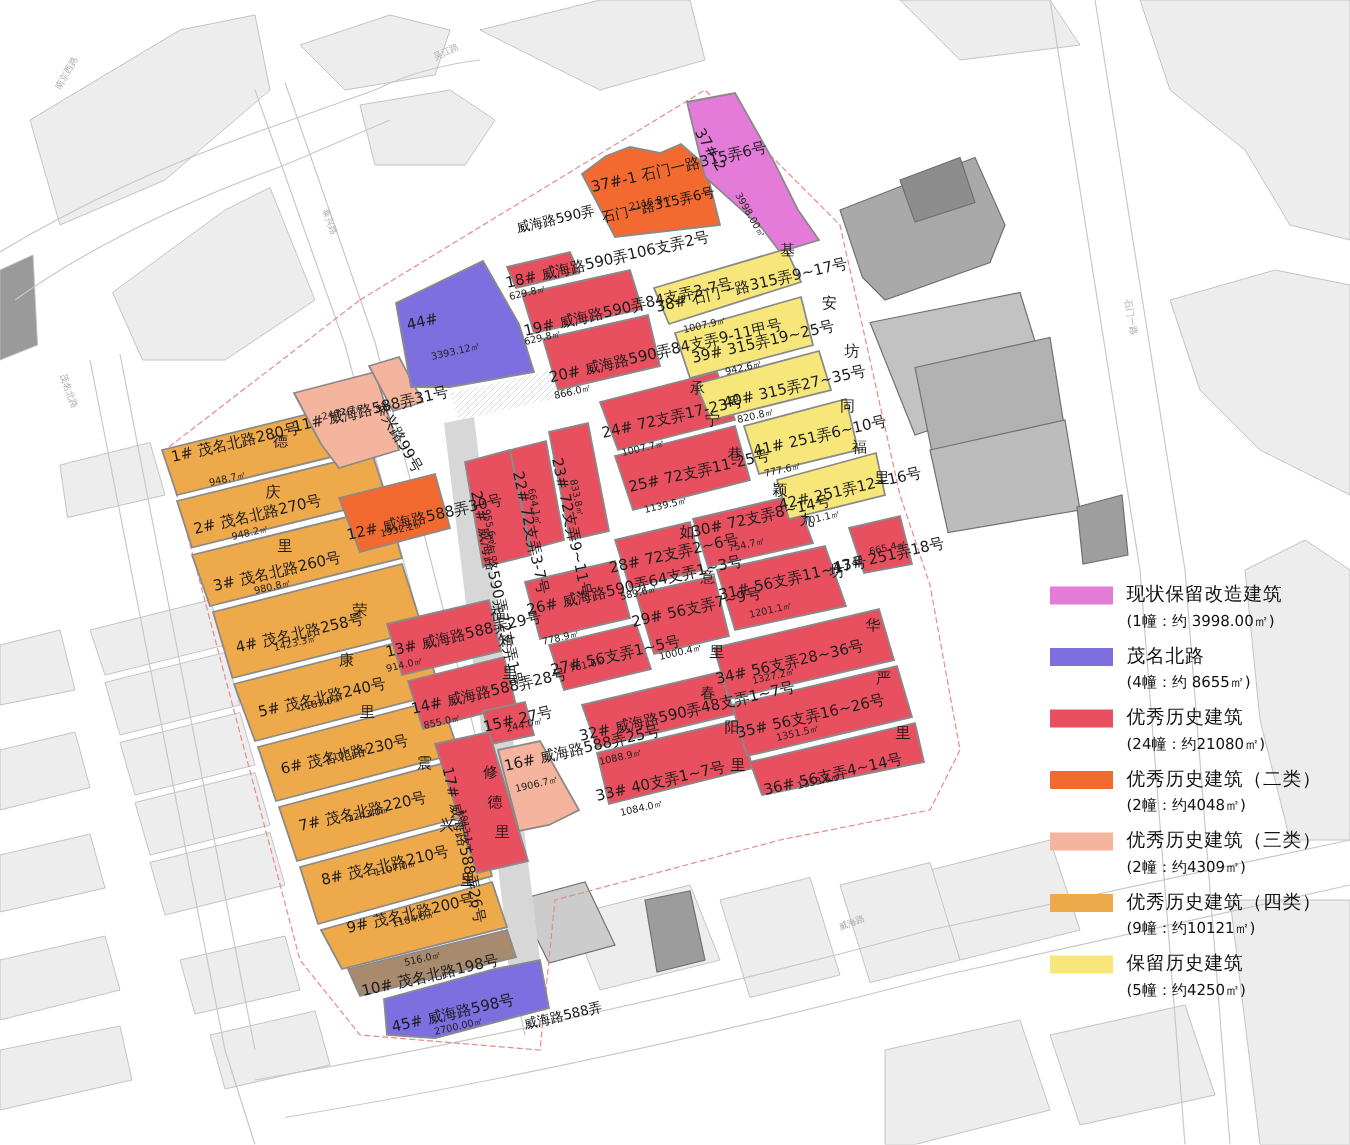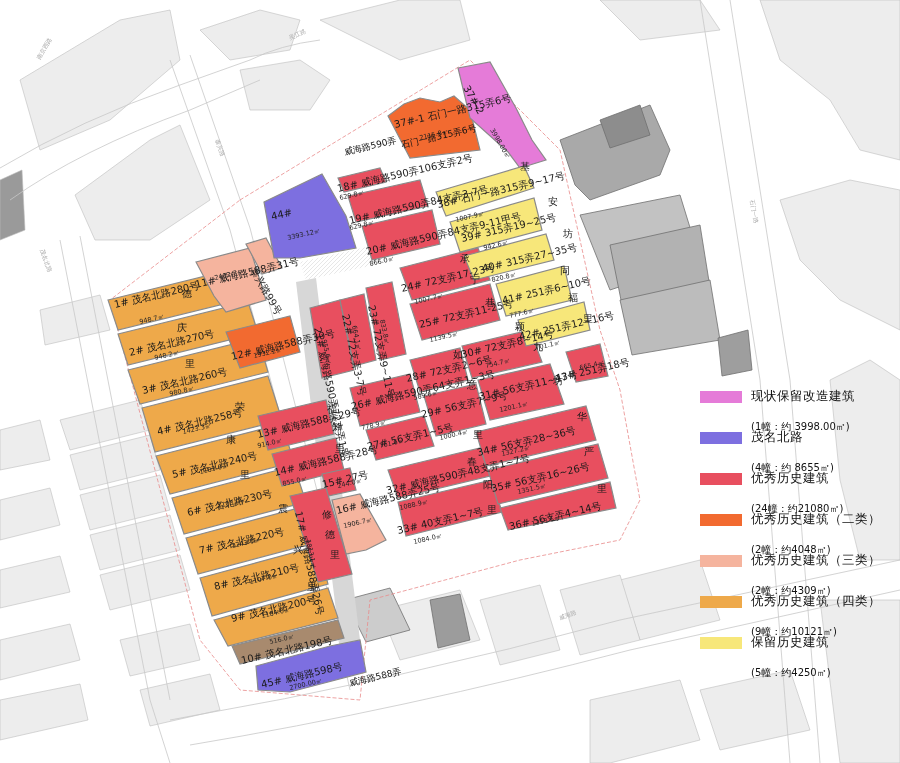--- a/index.html
+++ b/index.html
@@ -6,21 +6,21 @@
   body { width:900px; height:763px; position:relative; overflow:hidden; font-family:"DejaVu Sans", sans-serif; }
   #map { position:absolute; left:0; top:0; width:900px; height:763px; }
   .bld-label { font-family:"DejaVu Sans", sans-serif; fill:#1a1a1a; font-size:10px; }
   .bld-area { font-size:6.5px; fill:#222; }
   .road-label { font-size:9px; fill:#111; }
   .faint { font-size:6px; fill:#aaa; }
   #legend { position:absolute; left:700px; top:388px; width:200px; }
   .lg-item { position:relative; height:41px; }
   .lg-swatch { position:absolute; left:0; top:3px; width:42px; height:12px; }
   .lg-title { position:absolute; left:51px; top:0; font-size:12.5px; color:#111; white-space:nowrap; letter-spacing:0.5px; }
-  .lg-sub { position:absolute; left:51px; top:32px; font-size:10px; color:#111; white-space:nowrap; }
+  .lg-sub { position:absolute; left:51px; top:19px; font-size:10px; color:#111; white-space:nowrap; }
 </style>
 </head>
 <body>
 
 <svg id="map" viewBox="0 0 900 763" xmlns="http://www.w3.org/2000/svg">
   <defs>
     <pattern id="hatch" width="4" height="4" patternUnits="userSpaceOnUse">
       <path d="M0,4 L4,0" stroke="#cfcfcf" stroke-width="0.5"></path>
     </pattern>
   </defs>

